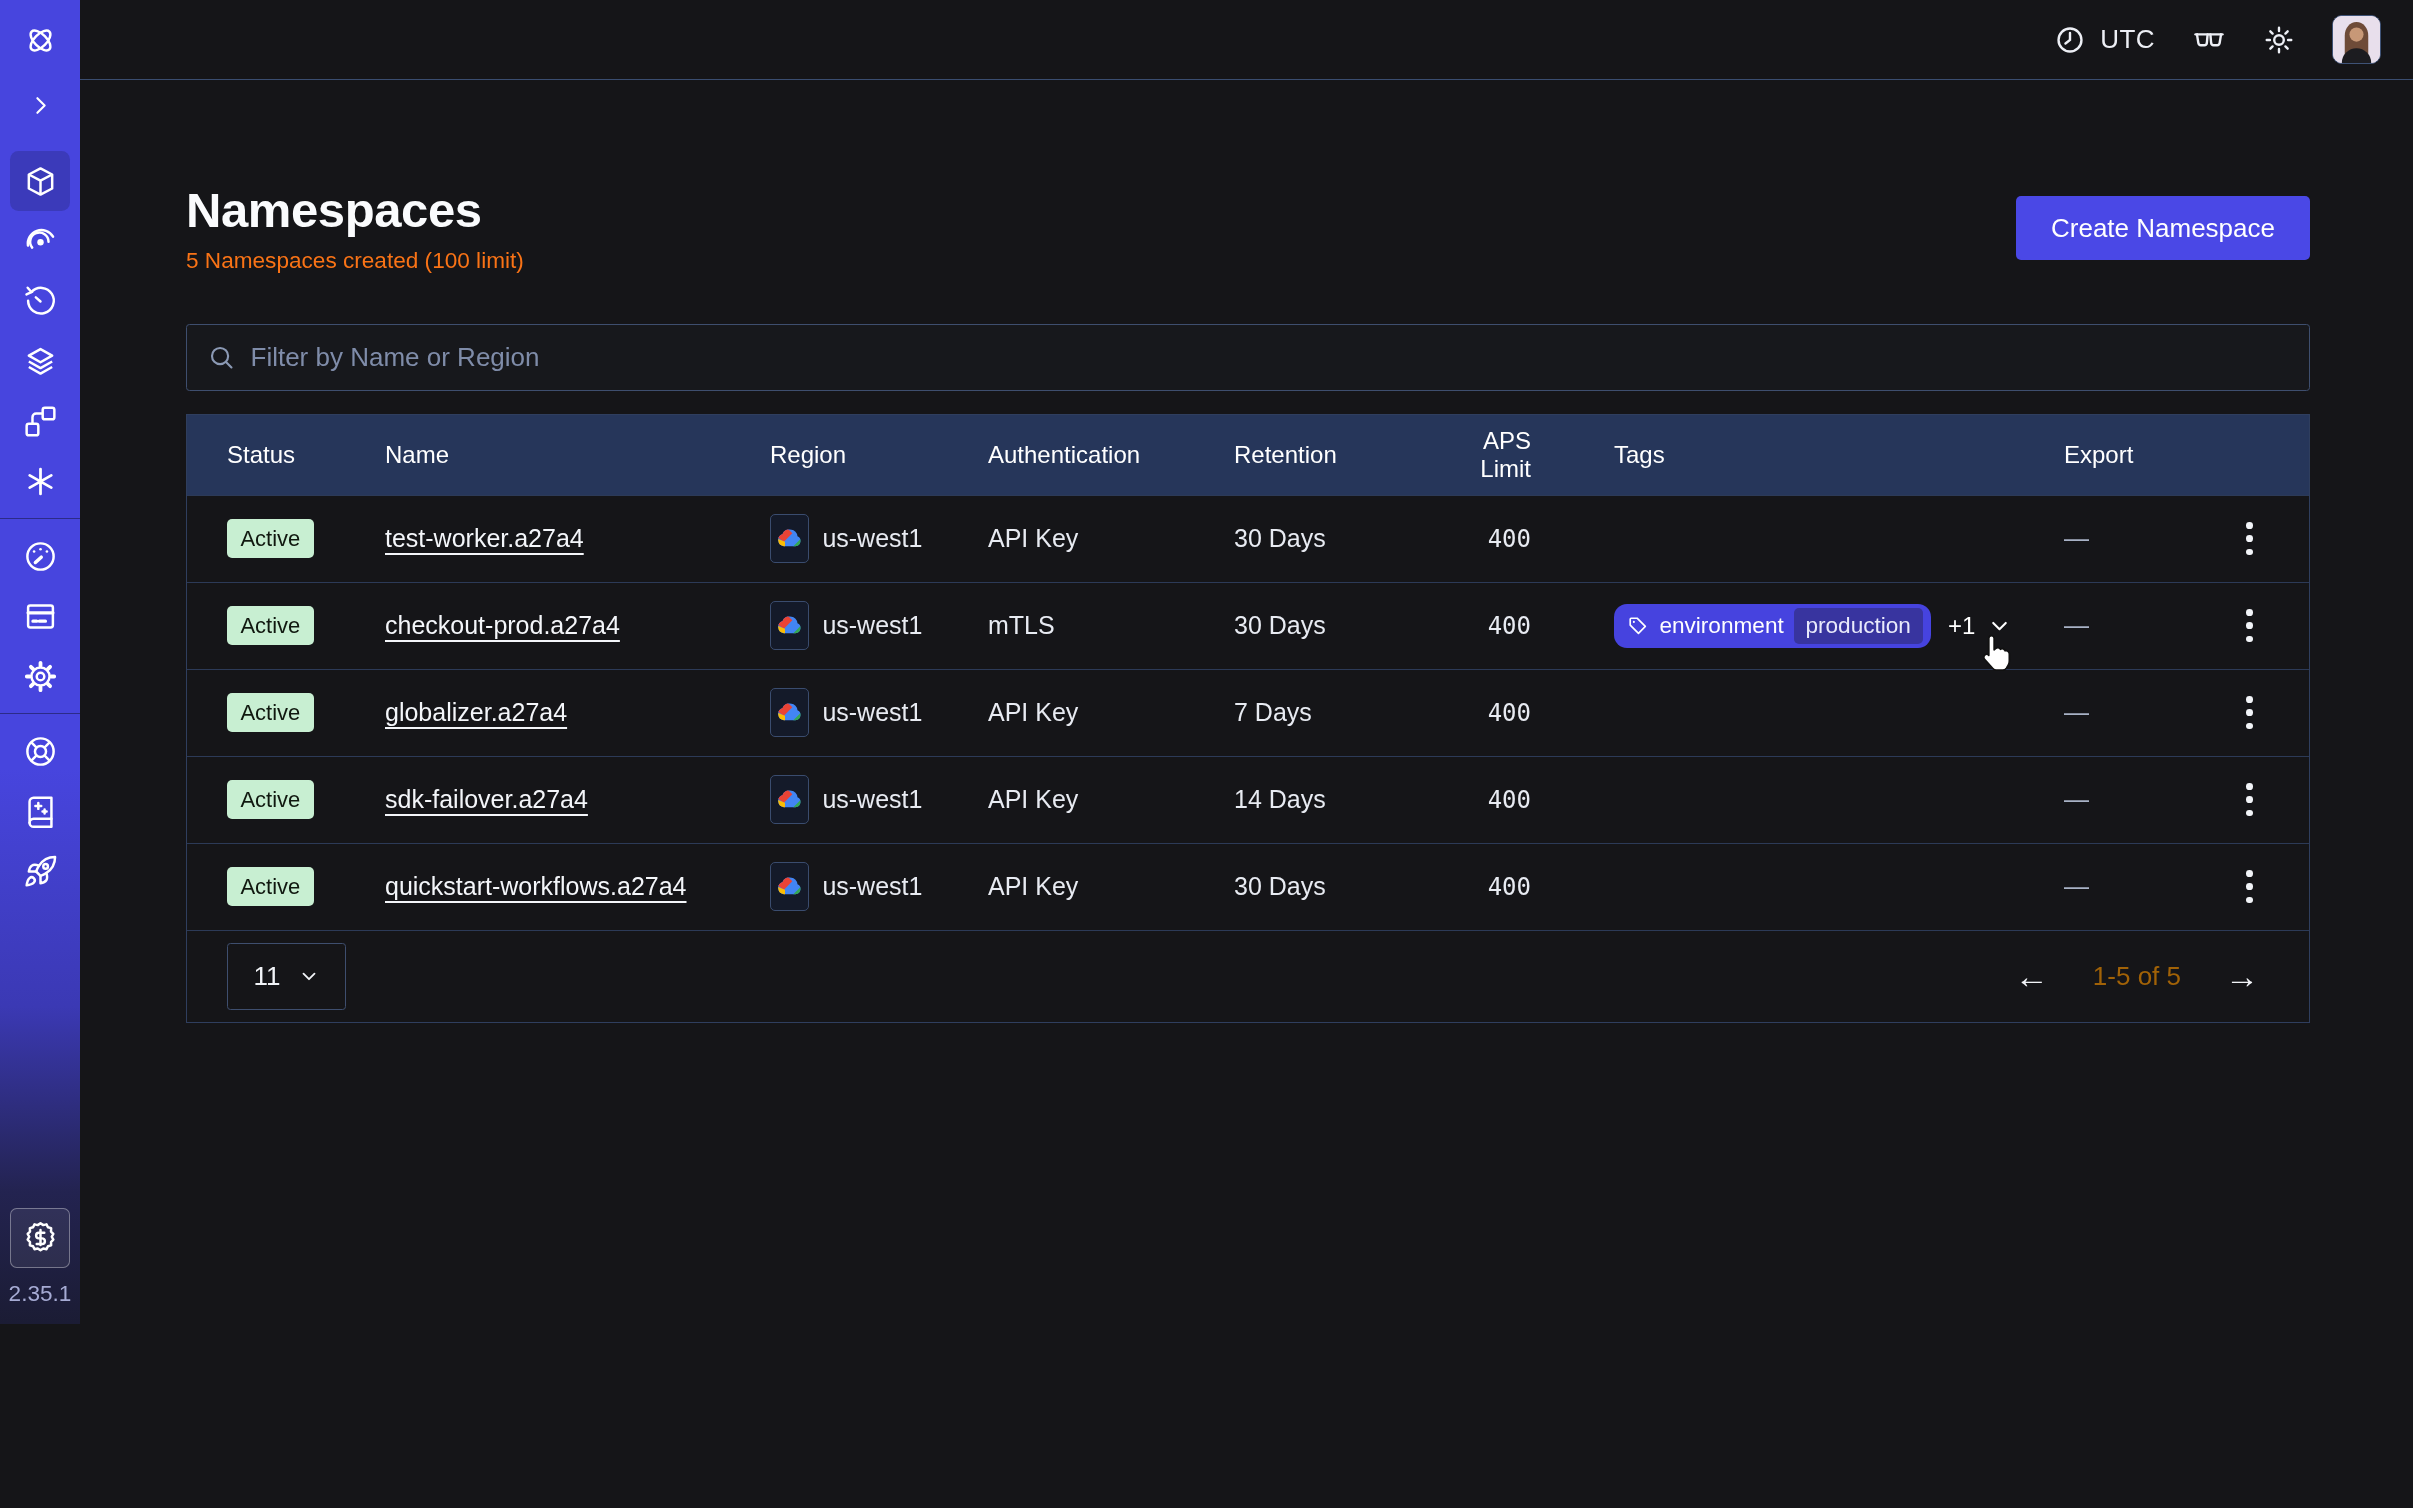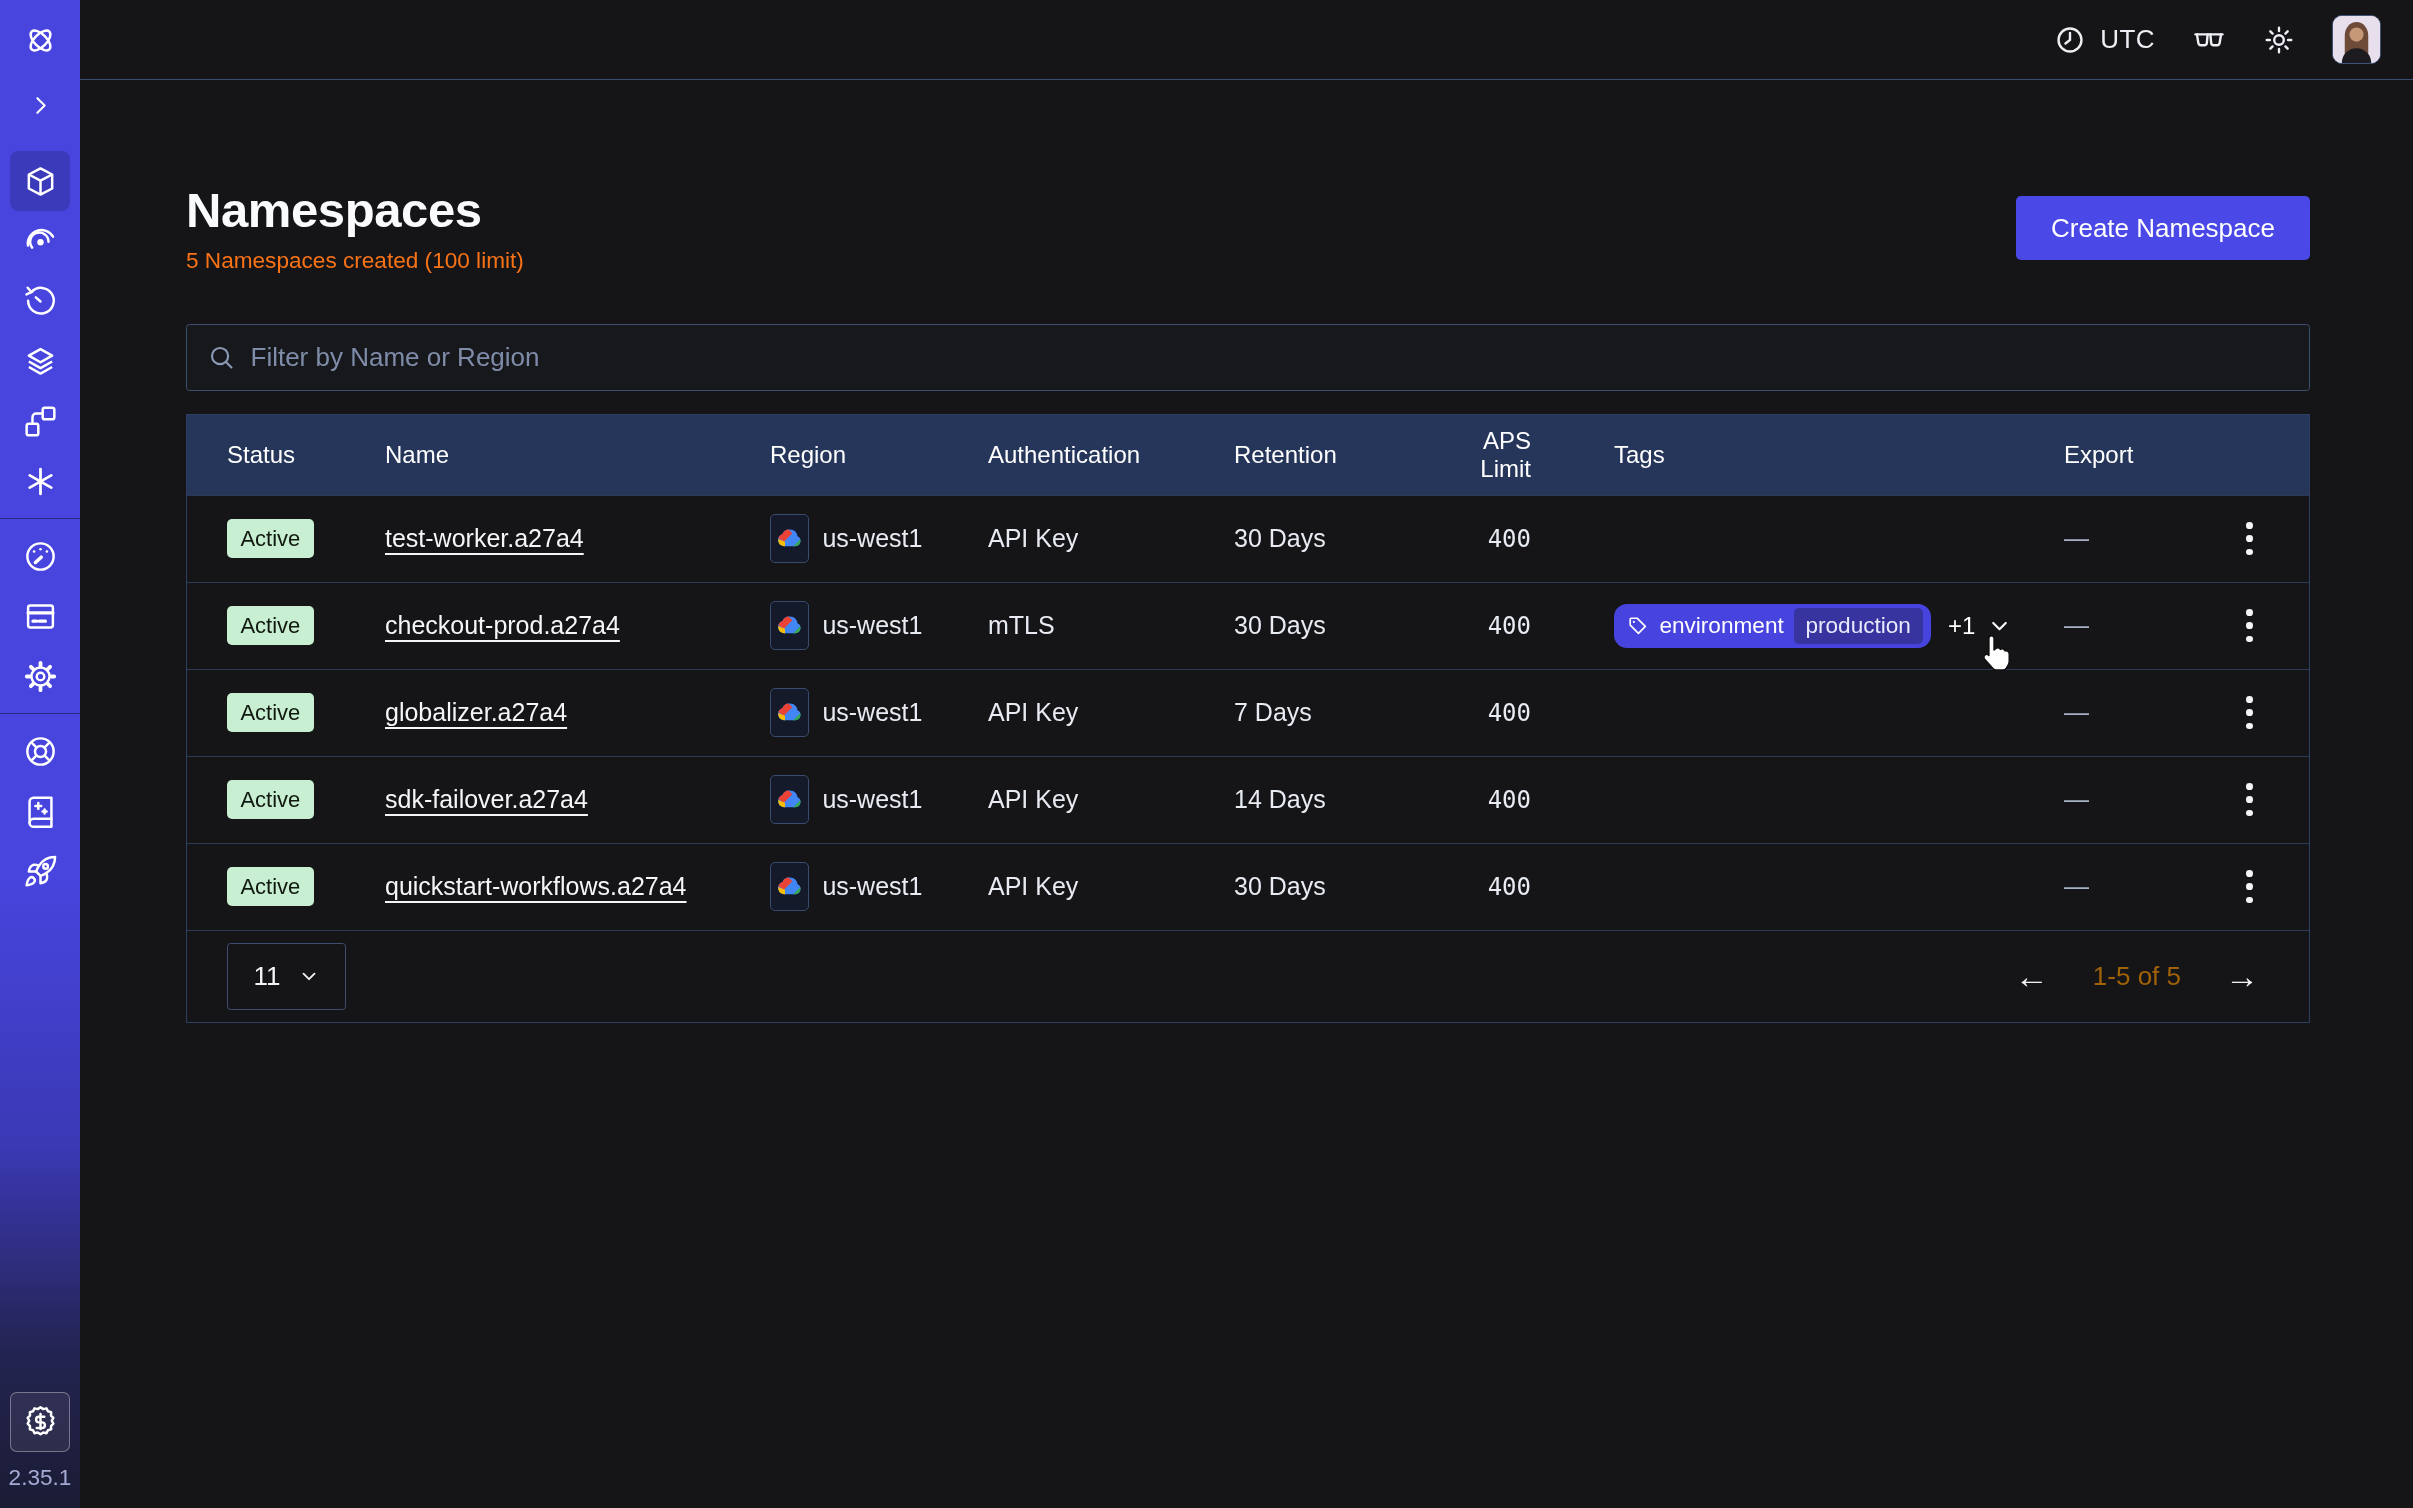--- a/index.html
+++ b/index.html
@@ -1,20 +1,20 @@
 <!DOCTYPE html>
 <html style="font-size:13.4px"><head>
 <meta charset="utf-8">
 <style>
   * { margin:0; padding:0; box-sizing:border-box; }
   html,body { width:2413px; height:1508px; overflow:hidden; background:#151518;
     font-family:"Liberation Sans", sans-serif; color:#E8EBF2; }
 
   
-  .sidebar { position:fixed; left:0; top:0; width:80px; height:1508px; z-index:5;
+  .sidebar { position:fixed; left:0; top:0; width:80px; height:1324px; z-index:5;
     background:linear-gradient(180deg,#4745DE 0%,#4745DE 58%,#3B39B4 76%,#232350 90%,#1B1C34 100%);
     display:flex; flex-direction:column; align-items:center; }
   .snav { width:60px; height:60px; border-radius:8.4px; display:flex; align-items:center;
     justify-content:center; cursor:pointer; flex:0 0 auto; }
   .snav svg { width:35px; height:35px; }
   .snav.small { height:50px; }
   .snav.active { background:#3B3ABA; }
   .sdivider { width:80px; height:1.7px; background:rgba(10,12,30,0.45); margin:6.7px 0; flex:0 0 auto; }
   .sspacer { flex:1 1 auto; }
   .upgrade { width:60px; height:60px; border:1.7px solid rgba(255,255,255,0.35); border-radius:6.7px;

